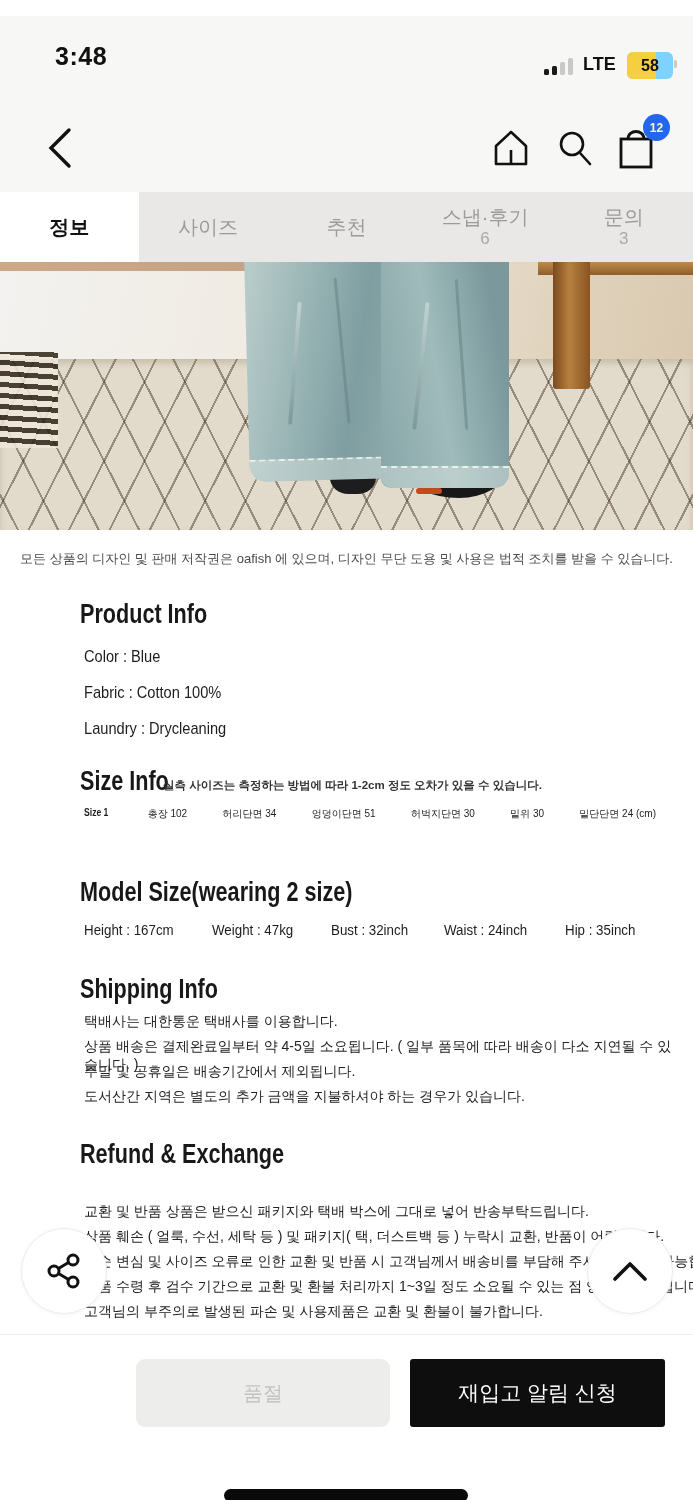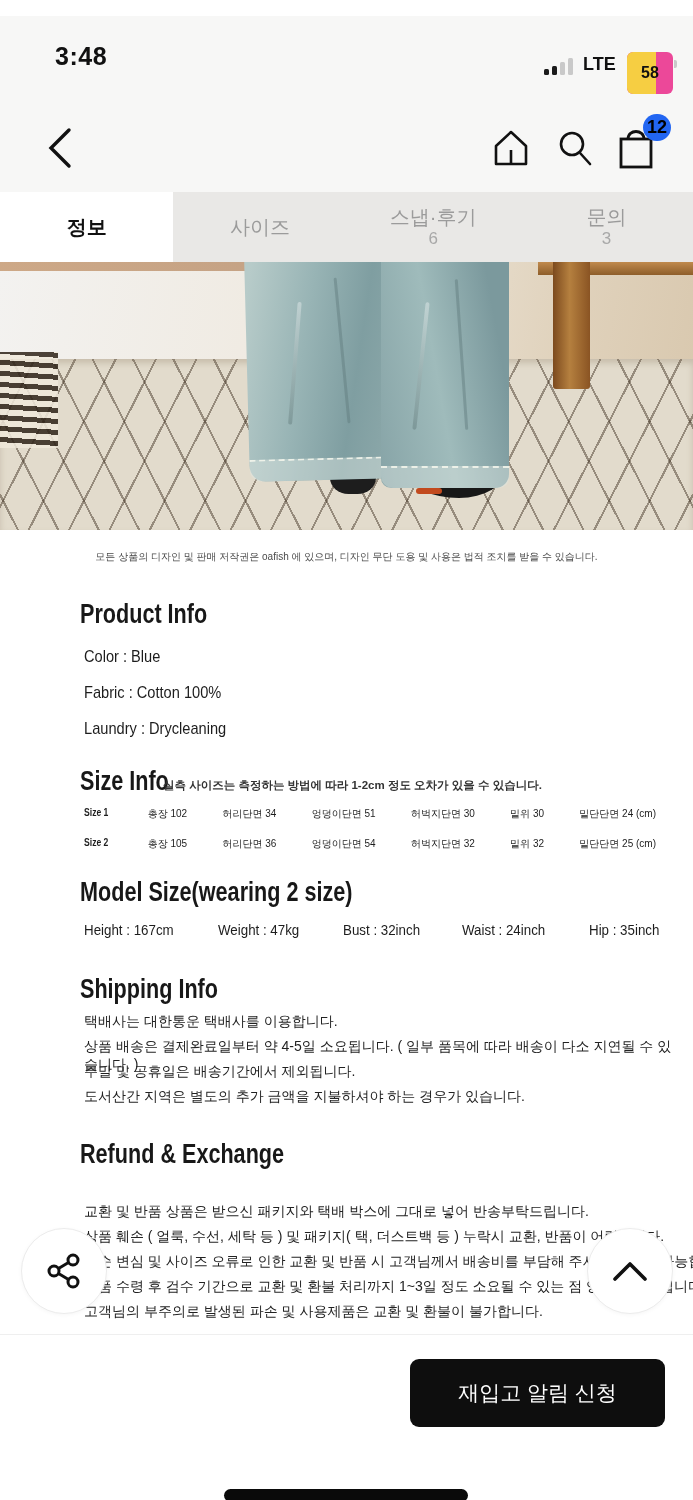--- a/index.html
+++ b/index.html
@@ -8,34 +8,34 @@
   #screen { position:relative; width:693px; height:1500px; margin:16px auto; background:#fff; overflow:hidden; }
 
   
   .statusbar { position:absolute; top:0; left:0; width:693px; height:90px; background:#f7f7f6; }
   .time { position:absolute; left:55px; top:26px; font-size:25px; font-weight:700; letter-spacing:.5px; }
   .sig { position:absolute; left:544px; top:42px; display:flex; align-items:flex-end; gap:3px; }
   .sig i { display:block; width:5px; border-radius:1.5px; background:#c9c9c9; }
   .sig i.on { background:#1b1b1b; }
   .s1{height:6px}.s2{height:9px}.s3{height:13px}.s4{height:17px}
   .lte { position:absolute; left:583px; top:38px; font-size:18px; font-weight:700; }
-  .batt { position:absolute; left:627px; top:36px; width:46px; height:42px; background:#ec4899; border-radius:6px; }
+  .batt { position:absolute; left:627px; top:36px; width:46px; height:27px; background:#7dd3fc; border-radius:6px; }
   .batt .fill { position:absolute; left:0; top:0; width:62%; height:100%; background:#f6ce42; border-radius:6px 0 0 6px; }
   .batt .pct { position:absolute; inset:0; display:flex; align-items:center; justify-content:center; font-size:16px; font-weight:800; color:#111; }
   .batt .nub { position:absolute; right:-4px; top:8px; width:3px; height:8px; background:#c9c9c9; border-radius:0 2px 2px 0; }
 
   
   .navbar { position:absolute; top:90px; left:0; width:693px; height:86px; background:#f7f7f6; }
   .icon-btn { position:absolute; top:18px; width:48px; height:48px; display:flex; align-items:center; justify-content:center; }
   .back { left:36px; }
   .home { left:487px; }
   .search { left:551px; }
   .cart { left:613px; }
-  .badge { position:absolute; left:30px; top:-10px; min-width:27px; height:27px; border-radius:14px; background:#2266f2; color:#000000;
-           font-size:18px; font-weight:700; display:flex; align-items:center; justify-content:center; padding:0 4px; }
+  .badge { position:absolute; left:30px; top:-10px; min-width:27px; height:27px; border-radius:14px; background:#2266f2; color:#fef9c3;
+           font-size:12px; font-weight:700; display:flex; align-items:center; justify-content:center; padding:0 4px; }
 
   
   .tabs { position:absolute; top:176px; left:0; width:693px; height:70px; display:flex; background:#e9e8e6; }
   .tab { flex:1; display:flex; flex-direction:column; align-items:center; justify-content:center; color:#9b9b9b; font-size:20px; line-height:1.1; gap:2px; }
   .tab .cnt { font-size:17px; color:#a8a8a8; }
   .tab.active { background:#fff; color:#111; font-weight:700; }
 
   
   .photo { position:absolute; top:246px; left:0; width:693px; height:268px; overflow:hidden;
            background:linear-gradient(100deg,#f3f2f0 0%,#efe9df 45%,#e0d2bc 78%,#d8c7ad 100%); }
@@ -61,45 +61,45 @@
   .leg.l { left:0; width:152px; height:224px; border-radius:4px 0 10px 16px; transform:rotate(-1.5deg);
            background:linear-gradient(100deg,#b7cbc9 4%,#98b4b5 38%,#7f9ea1 68%,#90abac 100%); }
   .leg.r { right:0; width:128px; height:232px; border-radius:0 4px 14px 10px;
            background:linear-gradient(80deg,#87a4a7 0%,#9fbbbb 45%,#7b999d 85%); }
   .leg .hem { position:absolute; left:0; bottom:0; width:100%; height:22px; background:rgba(222,230,226,.45);
               border-top:2px dashed rgba(250,250,240,.8); border-radius:0 0 10px 12px; }
   .leg .fold { position:absolute; left:30%; top:20%; width:4px; height:55%; background:linear-gradient(rgba(255,255,255,.35),rgba(90,115,115,.4)); border-radius:3px; transform:rotate(6deg); }
   .leg .fold2 { position:absolute; left:62%; top:10%; width:3px; height:65%; background:rgba(96,122,124,.45); border-radius:3px; transform:rotate(-4deg); }
 
   
-  .notice { position:absolute; top:534px; left:0; width:693px; text-align:center; font-size:10px; color:#4a4a4a; }
+  .notice { position:absolute; top:534px; left:0; width:693px; text-align:center; font-size:13px; color:#4a4a4a; }
   .h-cond { font-weight:700; transform:scaleX(.8); transform-origin:left center; white-space:nowrap; letter-spacing:0; }
   .cond { transform:scaleX(.86); transform-origin:left center; white-space:nowrap; }
   .sec-h { position:absolute; left:80px; font-size:27px; color:#181818; }
   .body-line { position:absolute; left:84px; font-size:17px; color:#1d1d1d; }
   .size-note { position:absolute; left:163px; top:762px; font-size:11.5px; font-weight:700; color:#333; }
   .size-row { position:absolute; left:84px; width:572px; display:flex; justify-content:space-between; font-size:10px; color:#1d1d1d; white-space:nowrap; }
   .size-row .sz { font-weight:700; }
-  .model-row { position:absolute; left:84px; width:572px; display:flex; gap:30px; font-size:15.5px; color:#1d1d1d; white-space:nowrap; }
+  .model-row { position:absolute; left:84px; width:572px; display:flex; gap:24px; font-size:15.5px; color:#1d1d1d; white-space:nowrap; }
   .para { position:absolute; left:84px; width:600px; font-size:14px; color:#222; }
 
   
   .float-btn { position:absolute; width:86px; height:86px; border-radius:50%; background:#fff; border:1px solid #ececec;
                display:flex; align-items:center; justify-content:center; box-shadow:0 1px 4px rgba(0,0,0,.04); }
   .share-btn { left:21px; top:1212px; }
   .top-btn { left:587px; top:1212px; }
 
   
   .bottombar { position:absolute; left:0; top:1318px; width:693px; height:182px; background:#fff; border-top:1px solid #efefef; }
   .like { position:absolute; left:40px; top:20px; width:70px; text-align:center; }
   .like-count { margin-top:6px; font-size:23px; color:#111; }
   .btn-soldout { position:absolute; left:136px; top:24px; width:254px; height:68px; background:#ededec; color:#c3c3c3;
                  font-size:20px; border:none; border-radius:9px; display:flex; align-items:center; justify-content:center; }
   .btn-restock { position:absolute; left:410px; top:24px; width:255px; height:68px; background:#0e0e0e; color:#fff;
-                 font-size:21px; border:none; border-radius:9px; display:flex; align-items:center; justify-content:center; }
+                 font-size:21px; border:none; border-radius:3px; display:flex; align-items:center; justify-content:center; }
   .home-indicator { position:absolute; left:224px; top:1473px; width:244px; height:13px; border-radius:7px; background:#0a0a0a; }
 </style>
 </head>
 <body>
 
 <div id="screen">
 
   <div class="statusbar">
     <div class="time">3:48</div>
     <div class="sig">
@@ -142,20 +142,23 @@
       <div class="badge">12</div>
     </div>
   </div>
 
   <div class="tabs">
     <div class="tab active">
       <span>정보</span>
     </div>
     <div class="tab">
       <span>사이즈</span>
+    </div>
+    <div class="tab">
+      <span>추천</span>
     </div>
     <div class="tab">
       <span>스냅·후기</span>
       <span class="cnt">6</span>
     </div>
     <div class="tab">
       <span>문의</span>
       <span class="cnt">3</span>
     </div>
   </div>
@@ -196,29 +199,20 @@
   <div class="size-note">실측 사이즈는 측정하는 방법에 따라 1-2cm 정도 오차가 있을 수 있습니다.</div>
   <div class="size-row" style="top:791px">
     <span class="sz cond">Size 1</span>
     <span>총장 102</span>
     <span>허리단면 34</span>
     <span>엉덩이단면 51</span>
     <span>허벅지단면 30</span>
     <span>밑위 30</span>
     <span>밑단단면 24 (cm)</span>
   </div>
-  <div class="size-row" style="top:821px">
-    <span class="sz cond">Size 2</span>
-    <span>총장 105</span>
-    <span>허리단면 36</span>
-    <span>엉덩이단면 54</span>
-    <span>허벅지단면 32</span>
-    <span>밑위 32</span>
-    <span>밑단단면 25 (cm)</span>
-  </div>
 
   <div class="sec-h h-cond" style="top:861px">Model Size(wearing 2 size)</div>
   <div class="model-row" style="top:905px">
     <span class="cond">Height : 167cm</span>
     <span class="cond">Weight : 47kg</span>
     <span class="cond">Bust : 32inch</span>
     <span class="cond">Waist : 24inch</span>
     <span class="cond">Hip : 35inch</span>
   </div>
 
@@ -243,17 +237,18 @@
       <path d="M14.5 17.5 L24.5 11.5 M14.5 22.5 L24.5 28.5" stroke="#111" stroke-width="3"></path>
     </svg>
   </div>
   <div class="float-btn top-btn">
     <svg width="36" height="22" viewBox="0 0 36 22">
         <path d="M3 19 L18 4 L33 19" fill="none" stroke="#111" stroke-width="3.6" stroke-linecap="round" stroke-linejoin="round"></path>
       </svg>
   </div>
 
   <div class="bottombar">
+    <button class="btn-soldout">품절</button>
     <button class="btn-restock">재입고 알림 신청</button>
   </div>
 
   <div class="home-indicator"></div>
 </div>
 
 </body></html>

